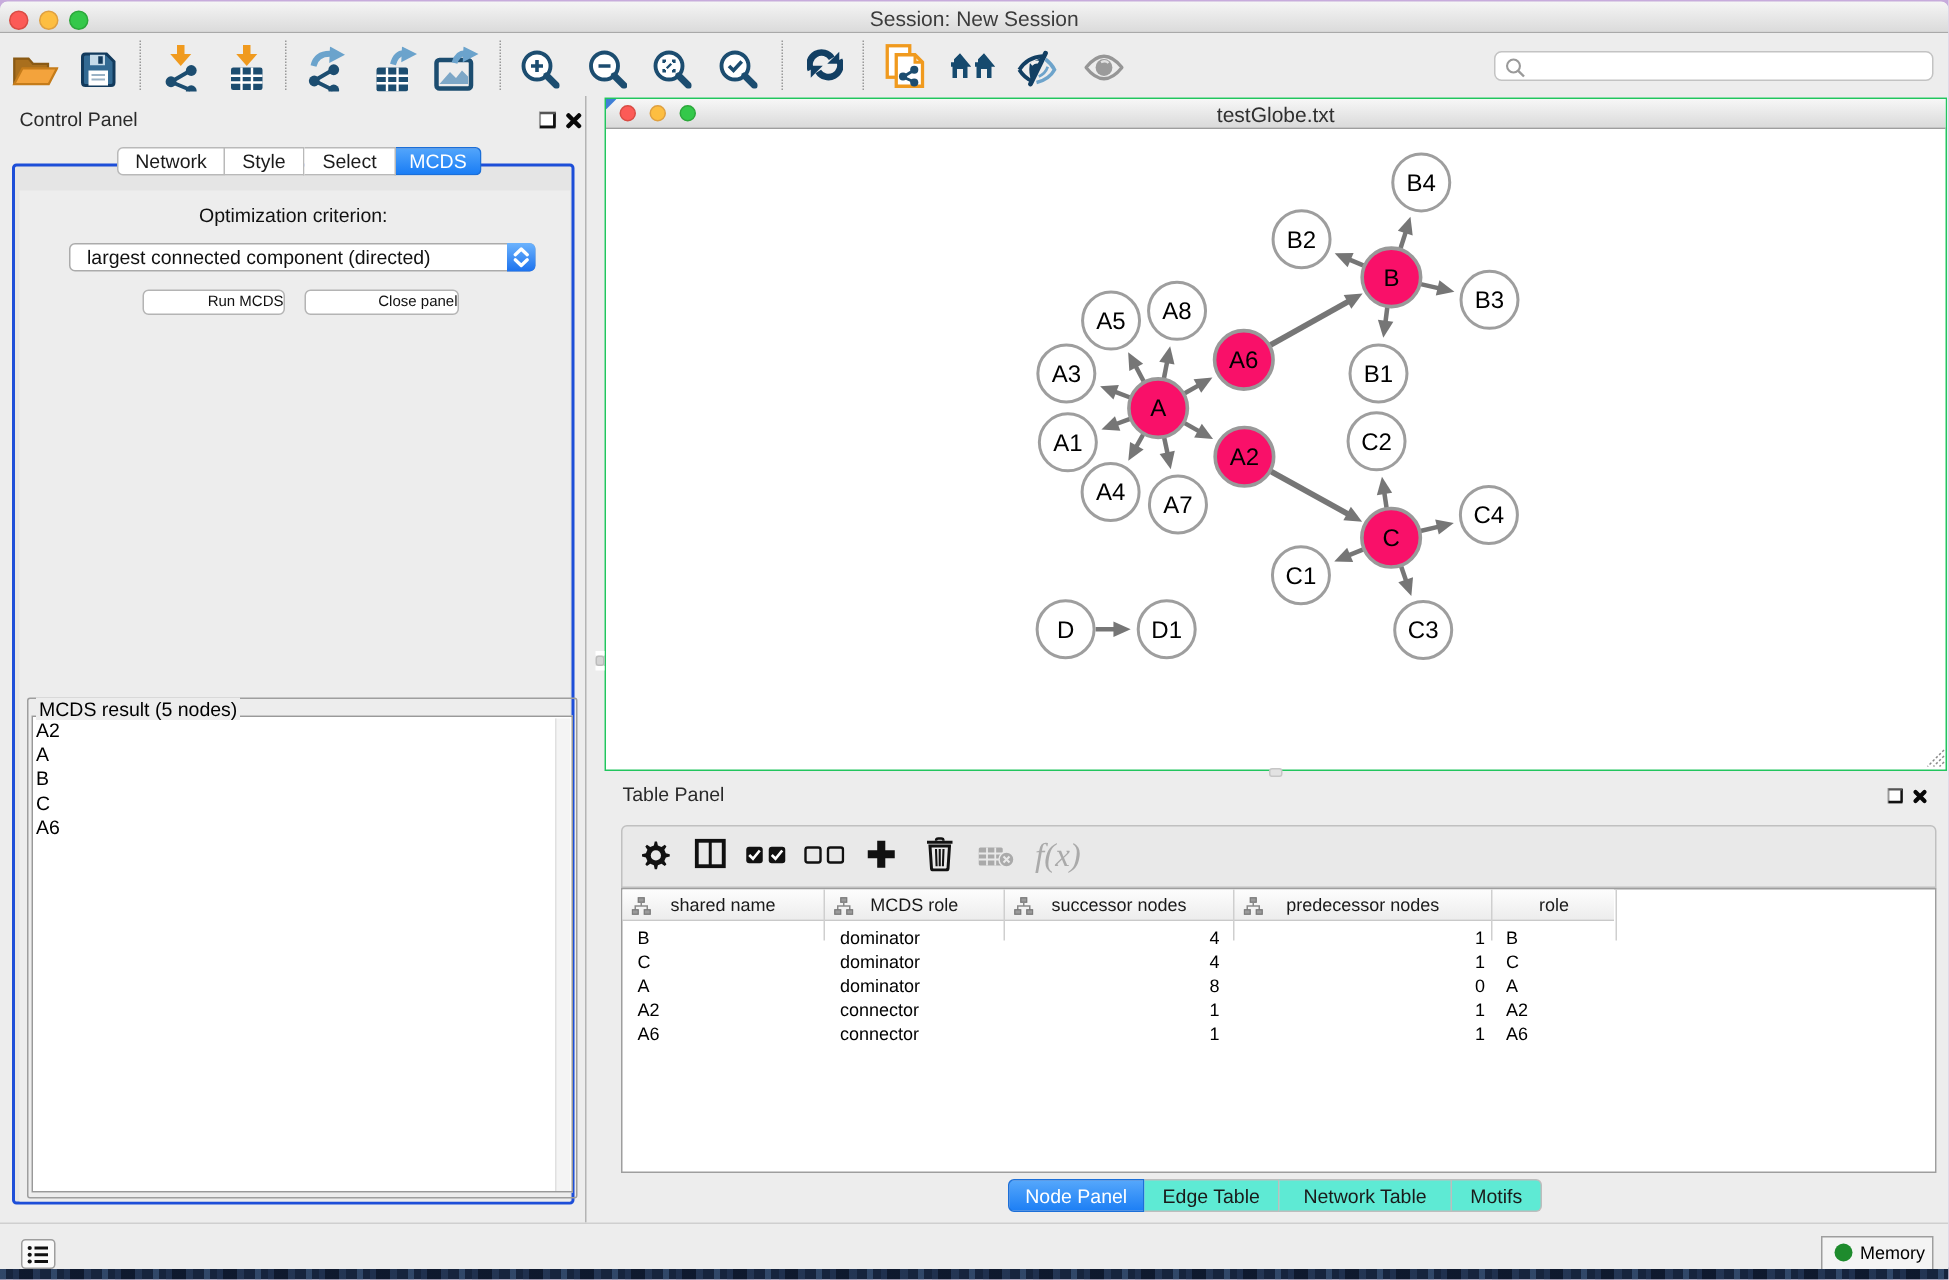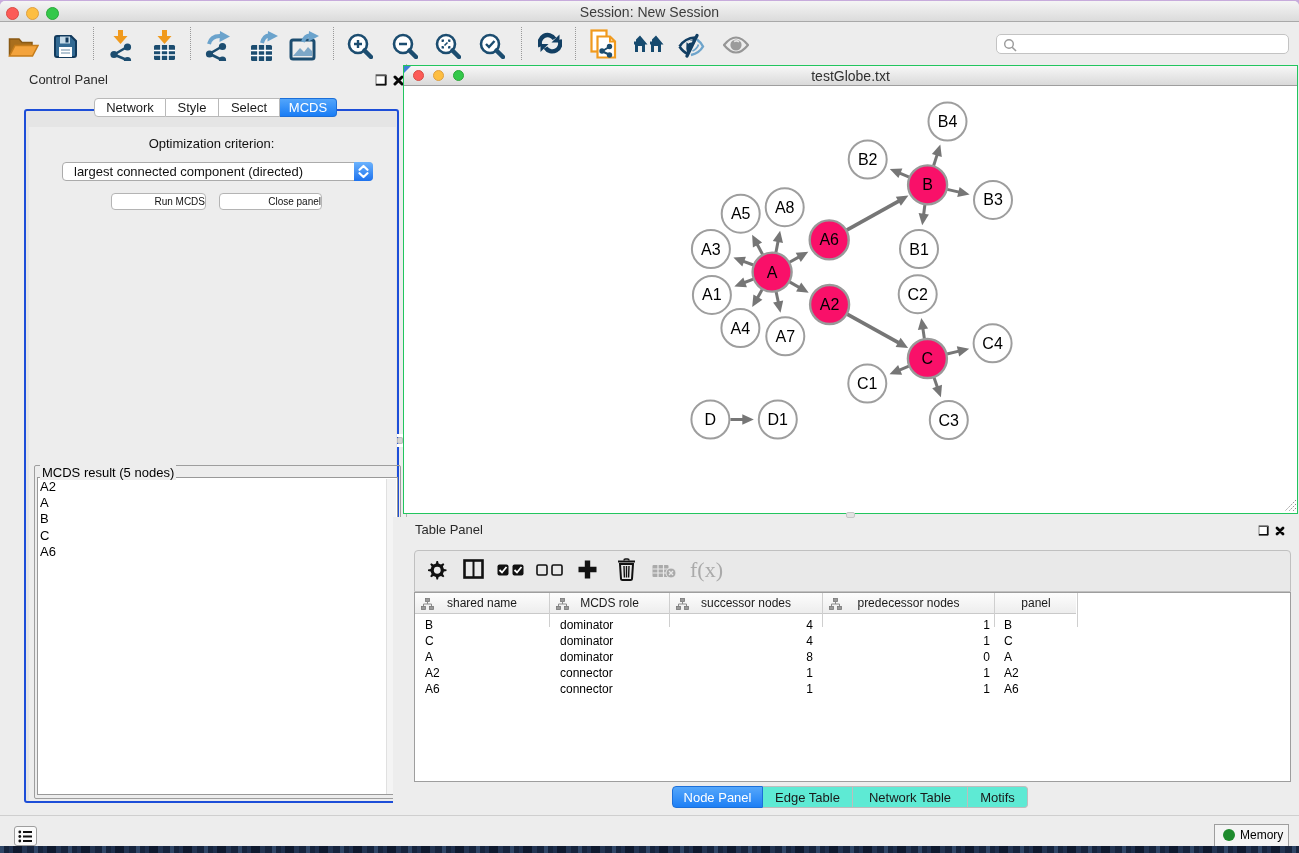--- a/index.html
+++ b/index.html
@@ -11,21 +11,21 @@
 .tl{position:absolute;top:6px;width:13px;height:13px;border-radius:50%}
 #tl-r{left:6px;background:#fc5b57;border:1px solid #d94c44}
 #tl-y{left:26px;background:#fdbe41;border:1px solid #dfa040}
 #tl-g{left:46px;background:#34c84a;border:1px solid #2ca83b}
 
 #toolbar{position:absolute;left:0;top:22px;width:100%;height:41px;background:#ededed}
 .tbi{position:absolute}
 .tbsep{position:absolute;top:4px;height:33px;border-left:1px dotted #999;width:0}
 #search{position:absolute;left:996px;top:11px;width:293px;height:20px;background:#fff;border:1px solid #c3c3c3;border-radius:5px}
 
-#cpanel{position:absolute;left:16px;top:63px;width:391px;height:752px;background:#ededed;border-right:1px solid #b4b4b4}
+#cpanel{position:absolute;left:0;top:63px;width:391px;height:752px;background:#ededed;border-right:1px solid #b4b4b4}
 #cpanel .hdr{position:absolute;left:13px;top:8px;font-size:13px;color:#2a2a2a}
 #cptabs{position:absolute;left:78px;top:34px;height:19px;display:flex;z-index:5}
 .seg{height:19px;background:#fff;border:1px solid #b9b9b9;border-left:none;font-size:13px;color:#1a1a1a;display:flex;align-items:center;justify-content:center}
 .seg:first-child{border-left:1px solid #b9b9b9;border-radius:4px 0 0 4px}
 .seg:last-child{border-radius:0 4px 4px 0}
 .seg.sel{background:linear-gradient(#52a5fb,#1a7df5);border-color:#1c6fd8;color:#fff}
 #cpbody{position:absolute;left:8px;top:45px;width:375px;height:694px;background:#e5e5e5;border:2px solid #1d4ed8;border-radius:3px}
 #cpinner{position:absolute;left:3px;top:16px;width:367px;height:674px;background:#ededed}
 #optlabel{position:absolute;left:0;width:100%;top:25px;text-align:center;font-size:13px;color:#111}
 #optsel{position:absolute;left:36px;top:51px;width:311px;height:19px;background:#fff;border:1px solid #ababab;border-radius:4px;font-size:13px;line-height:17px;padding-left:11px;color:#111}
@@ -360,21 +360,21 @@
           <line x1="1" y1="3.5" x2="18" y2="3.5" stroke="#111" stroke-width="2"></line>
           <path d="M3 6 L4 21 Q4.1 22 5.5 22 L13.5 22 Q14.9 22 15 21 L16 6 Z" fill="none" stroke="#111" stroke-width="2"></path>
           <path d="M7 8 L7.4 19.5 M9.5 8 L9.5 19.5 M12 8 L11.6 19.5" stroke="#111" stroke-width="1.4"></path>
         </svg>
         <svg style="position:absolute;left:237px;top:13px" width="25" height="14" viewBox="0 0 25 14">
           <rect x="0.5" y="1" width="16" height="12" rx="1" fill="#aaa"></rect>
           <path d="M0.5 5 H16.5 M0.5 9 H16.5 M6 1 V13 M11.5 1 V13" stroke="#e9e9e9" stroke-width="1.2"></path>
           <circle cx="19" cy="9" r="5" fill="#aaa" stroke="#e9e9e9" stroke-width="1"></circle>
           <path d="M17 7 L21 11 M21 7 L17 11" stroke="#e9e9e9" stroke-width="1.4"></path>
         </svg>
-        <div style="position:absolute;left:275px;top:6px;font-family:'Liberation Serif',serif;font-size:22px;color:#aaa">f(x)</div>
+        <div style="position:absolute;left:275px;top:6px;font-family:'Liberation Serif',serif;font-style:italic;font-size:22px;color:#aaa">f(x)</div>
       </div>
     <div id="ttable">
       <div id="thead">
           <div class="thc" style="left:0px;width:135px"><svg width="13" height="12" viewBox="0 0 13 12" style="position:absolute;left:6px;top:5px">
               <rect x="4.5" y="0.5" width="4" height="3" fill="#9a9a9a" stroke="#777" stroke-width="0.8"></rect>
               <path d="M6.5 3.5 V6 M2.5 8.5 V6 H10.5 V8.5" stroke="#8a8a8a" stroke-width="1" fill="none"></path>
               <rect x="0.5" y="8.5" width="4" height="3" fill="#9a9a9a" stroke="#777" stroke-width="0.8"></rect>
               <rect x="8.5" y="8.5" width="4" height="3" fill="#9a9a9a" stroke="#777" stroke-width="0.8"></rect>
             </svg>shared name</div>
           <div class="thc" style="left:135px;width:120px"><svg width="13" height="12" viewBox="0 0 13 12" style="position:absolute;left:6px;top:5px">
@@ -388,21 +388,21 @@
               <path d="M6.5 3.5 V6 M2.5 8.5 V6 H10.5 V8.5" stroke="#8a8a8a" stroke-width="1" fill="none"></path>
               <rect x="0.5" y="8.5" width="4" height="3" fill="#9a9a9a" stroke="#777" stroke-width="0.8"></rect>
               <rect x="8.5" y="8.5" width="4" height="3" fill="#9a9a9a" stroke="#777" stroke-width="0.8"></rect>
             </svg>successor nodes</div>
           <div class="thc" style="left:408px;width:172px"><svg width="13" height="12" viewBox="0 0 13 12" style="position:absolute;left:6px;top:5px">
               <rect x="4.5" y="0.5" width="4" height="3" fill="#9a9a9a" stroke="#777" stroke-width="0.8"></rect>
               <path d="M6.5 3.5 V6 M2.5 8.5 V6 H10.5 V8.5" stroke="#8a8a8a" stroke-width="1" fill="none"></path>
               <rect x="0.5" y="8.5" width="4" height="3" fill="#9a9a9a" stroke="#777" stroke-width="0.8"></rect>
               <rect x="8.5" y="8.5" width="4" height="3" fill="#9a9a9a" stroke="#777" stroke-width="0.8"></rect>
             </svg>predecessor nodes</div>
-          <div class="thc" style="left:580px;width:83px">panel</div>
+          <div class="thc" style="left:580px;width:83px">role</div>
         </div>
       <div class="trow" style="top:24px">
           <span style="left:10px">B</span>
           <span style="left:145px">dominator</span>
           <span style="left:255px;width:143px;text-align:right">4</span>
           <span style="left:408px;width:167px;text-align:right">1</span>
           <span style="left:589px">B</span>
         </div>
         <div class="trow" style="top:40px">
           <span style="left:10px">C</span>

